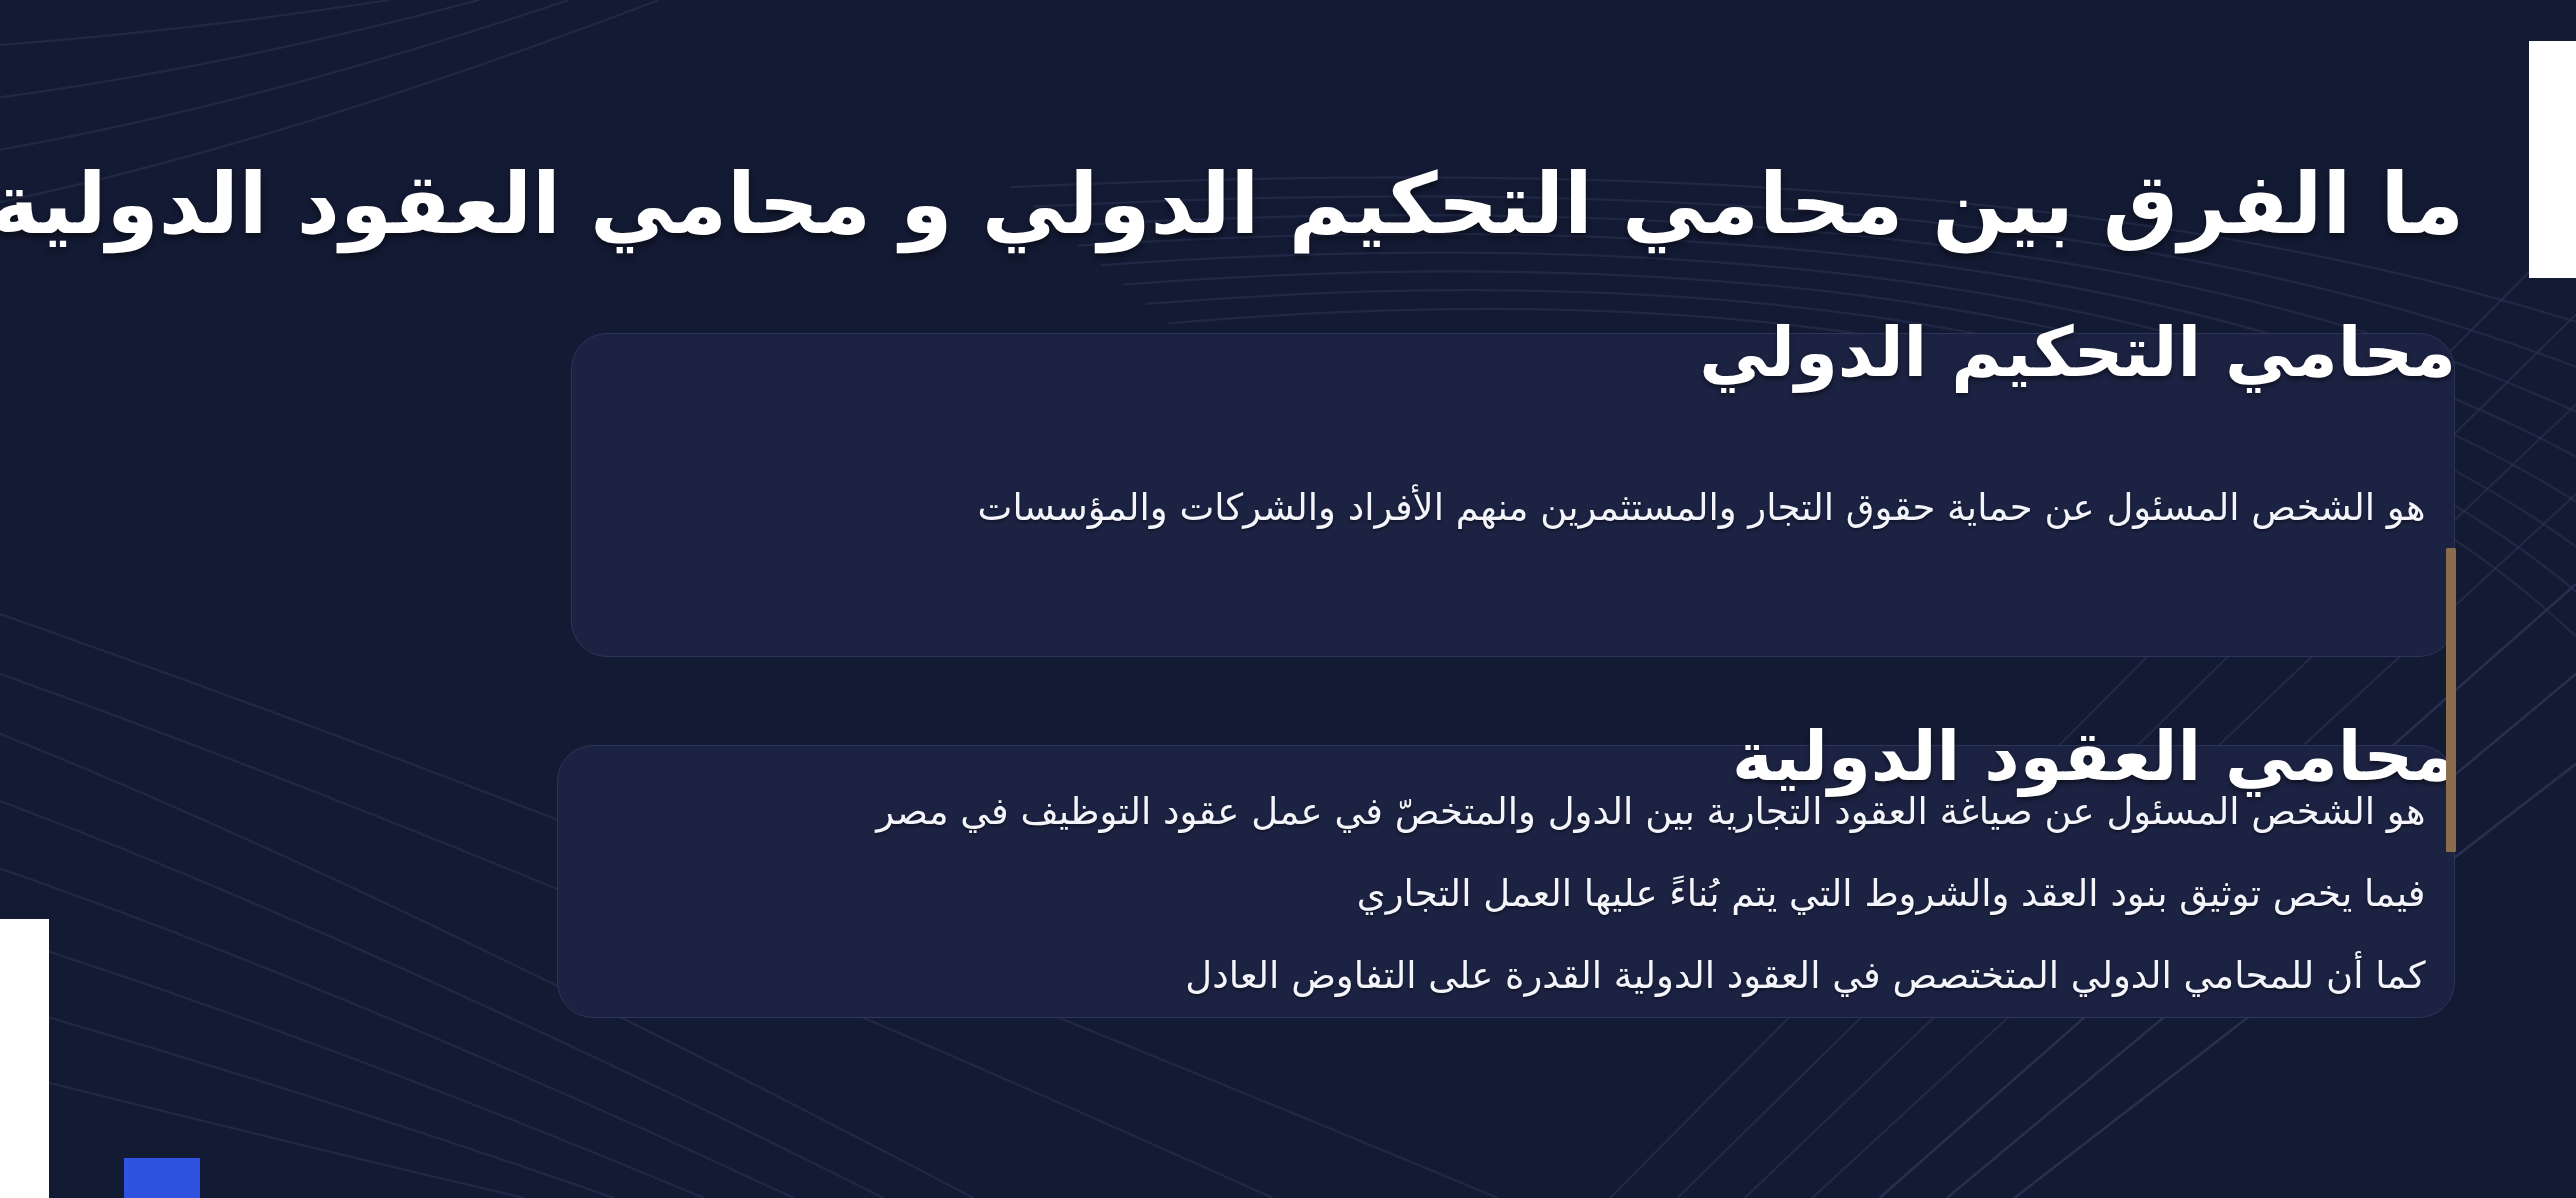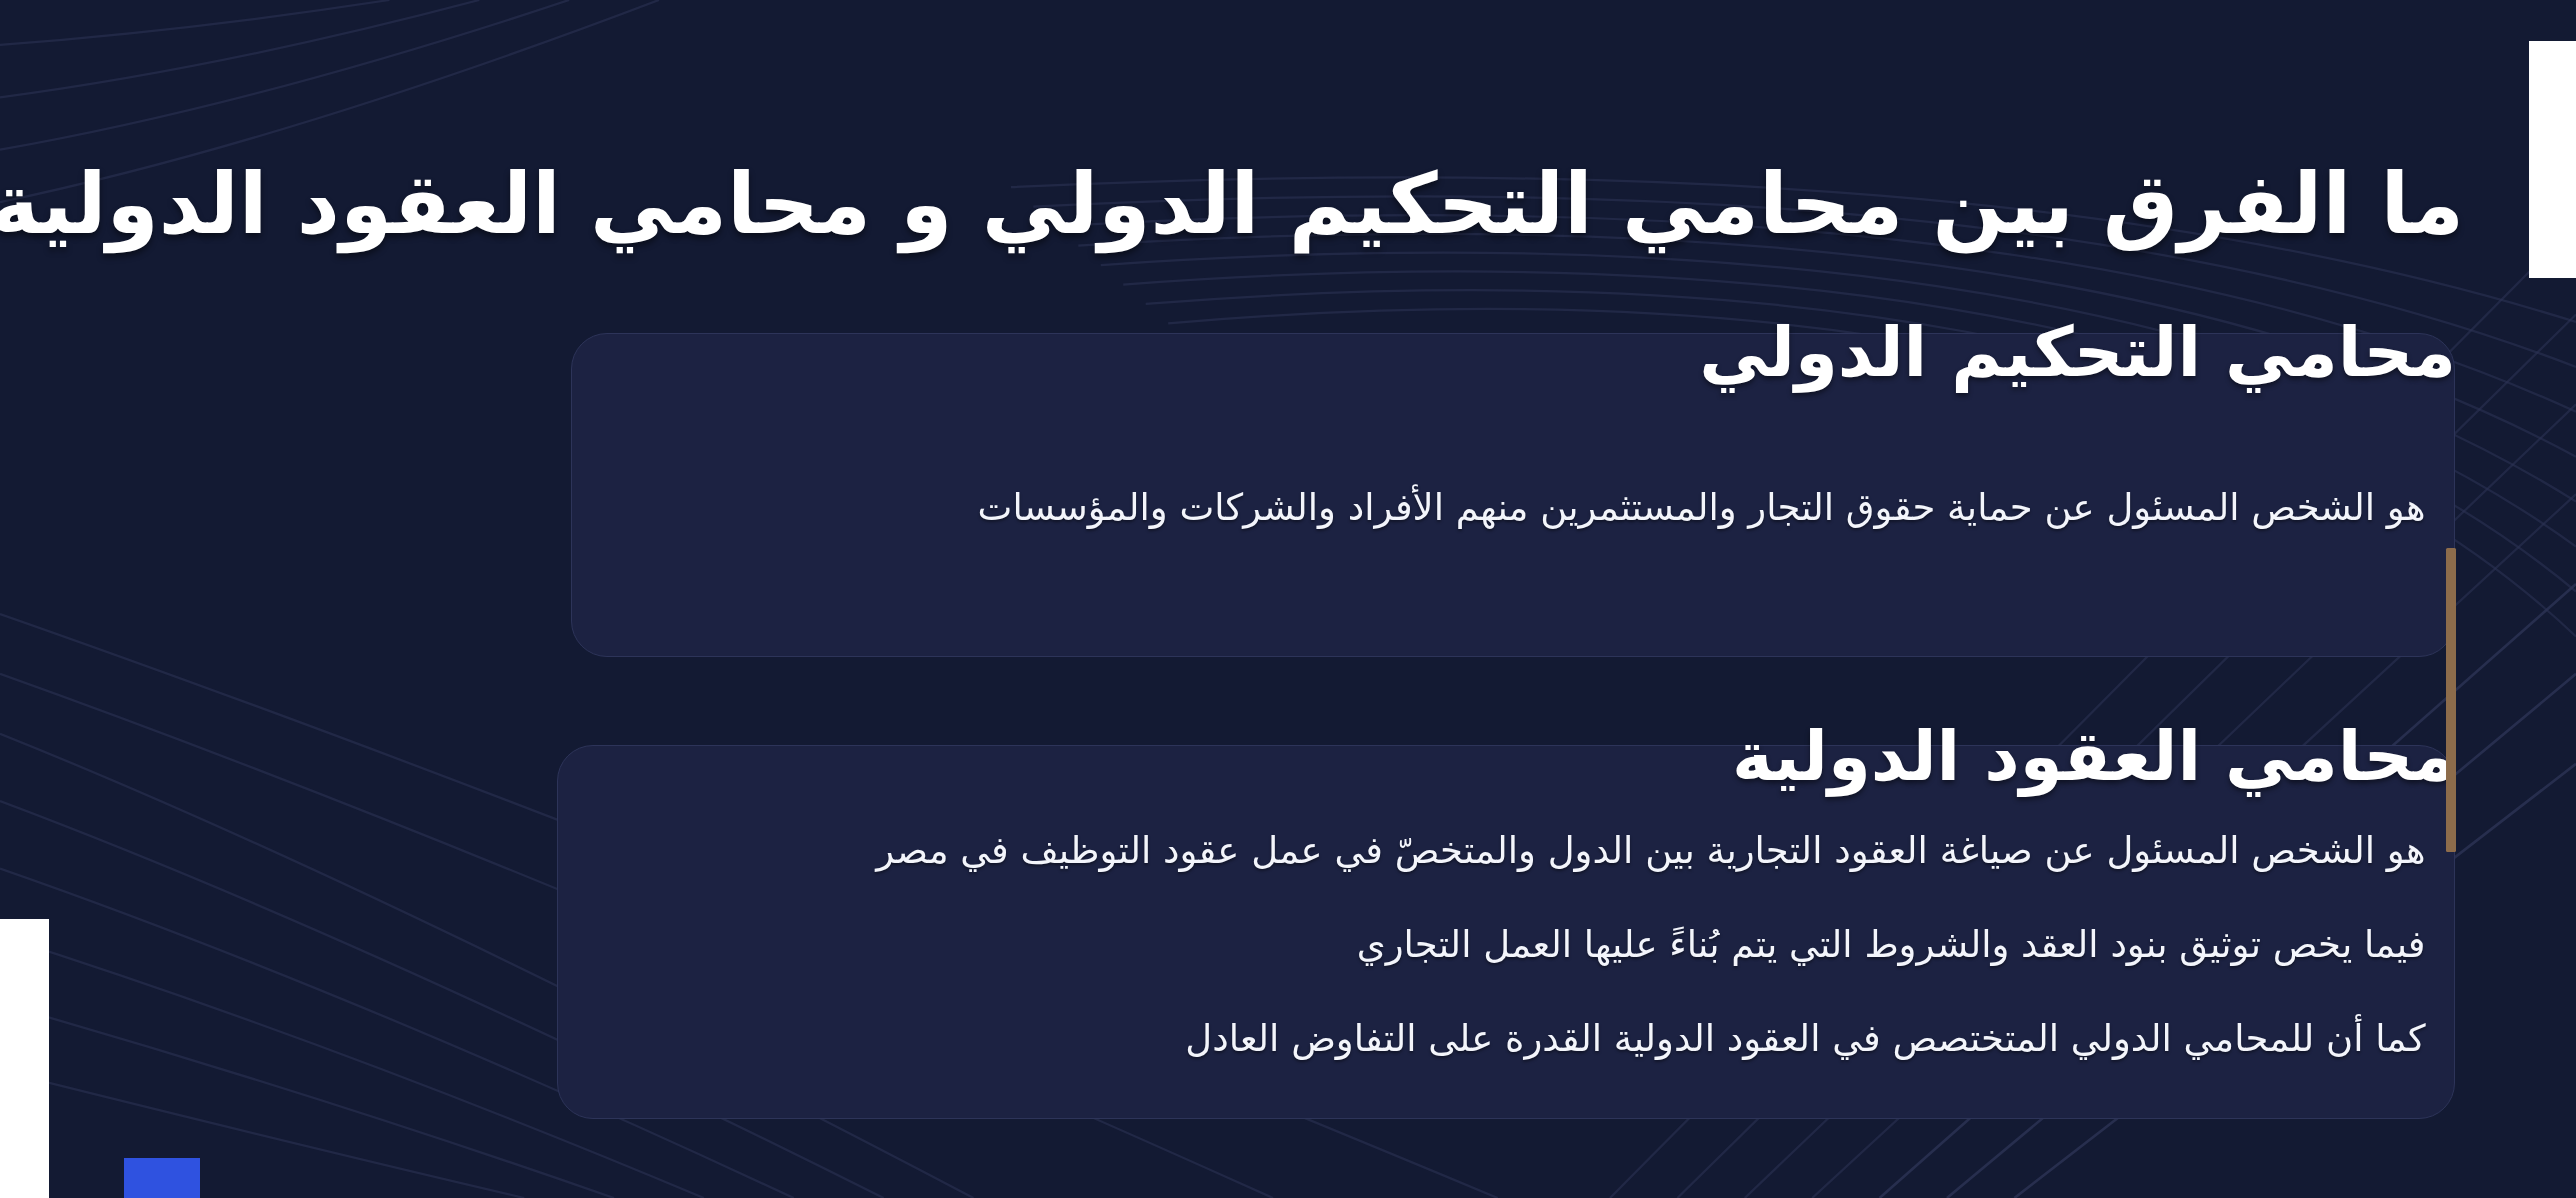--- a/index.html
+++ b/index.html
@@ -47,24 +47,23 @@
 
   .card{
     position:absolute;
     background:var(--card);
     border:1.5px solid var(--card-border);
     border-radius:36px;
     box-sizing:border-box;
     display:flex;flex-direction:column;justify-content:center;
     padding:37px 28.5px 12px 28.5px;
     z-index:2;
-    gap:12px;
   }
   .card-1{left:571px;right:121px;top:333px;height:324px;}
-  .card-2{left:557px;right:121px;top:745px;height:374px;}
+  .card-2{left:557px;right:121px;top:745px;height:273px;}
 
   .card .line{
     color:var(--text);
     font-size:37px;line-height:82px;
     text-align:right;direction:rtl;
     text-shadow:0 2.2px 3px rgba(0,0,0,.4);
     white-space:nowrap;
   }
 
   .scrollbar-thumb{

